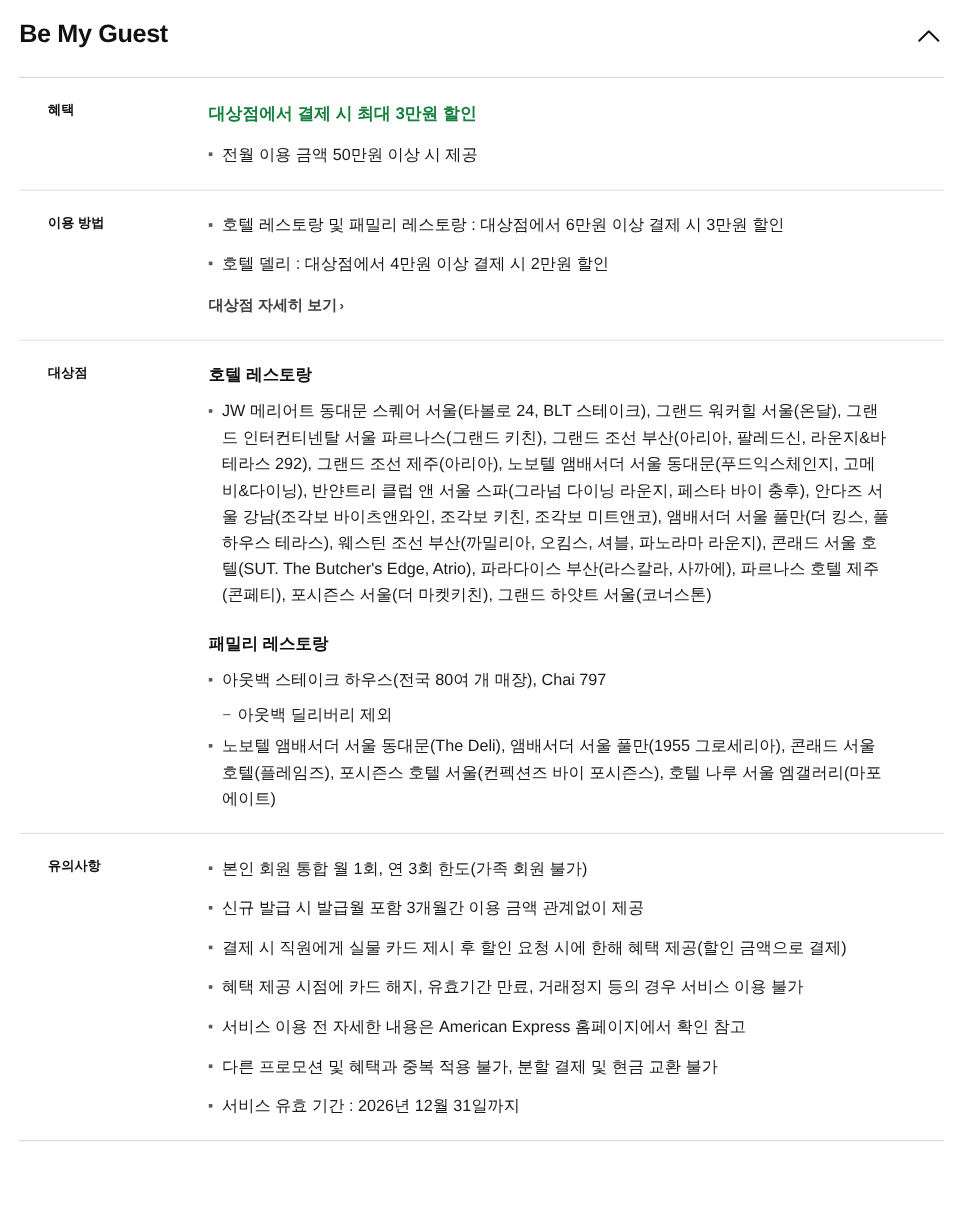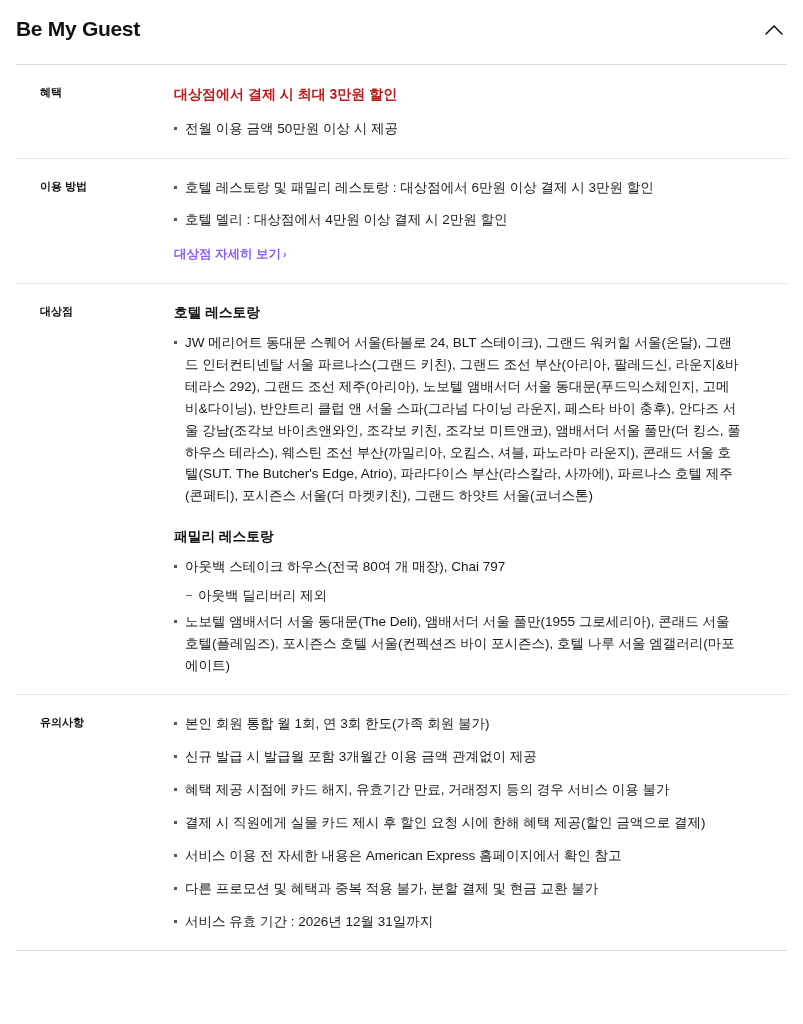--- a/index.html
+++ b/index.html
@@ -75,21 +75,21 @@
     padding-right: 46px;
     font-size: 13.5px;
     color: #1a1a1a;
     line-height: 1.62;
   }
 
   
   .strong-line {
     font-weight: bold;
     font-size: 14px;
-    color: #b91c1c;
+    color: #15803d;
     margin-bottom: 12px;
   }
   .sub-head {
     font-weight: bold;
     font-size: 13.7px;
     color: #111111;
     margin-bottom: 8px;
   }
   .sub-head.spaced { margin-top: 19px; }
 
@@ -133,21 +133,21 @@
     top: 10px;
     width: 6px;
     height: 1px;
     background: #6a6a6a;
   }
   .tight > li { margin-bottom: 13px; }
 
   .link-line {
     margin-top: 13px;
     font-size: 12.5px;
-    color: #8b5cf6;
+    color: #404040;
     font-weight: bold;
     cursor: pointer;
     display: inline-block;
   }
   .link-line .arrow {
     font-size: 11px;
     margin-left: 2px;
   }
 
   .mt-first { margin-top: 0; }
@@ -216,22 +216,22 @@
 
       </div>
     </div>
 
     <div class="row">
       <div class="row-label">유의사항</div>
       <div class="row-body">
         <ul class="dot-list tight">
           <li>본인 회원 통합 월 1회, 연 3회 한도(가족 회원 불가)</li>
           <li>신규 발급 시 발급월 포함 3개월간 이용 금액 관계없이 제공</li>
+          <li>결제 시 직원에게 실물 카드 제시 후 할인 요청 시에 한해 혜택 제공(할인 금액으로 결제)</li>
           <li>혜택 제공 시점에 카드 해지, 유효기간 만료, 거래정지 등의 경우 서비스 이용 불가</li>
-          <li>결제 시 직원에게 실물 카드 제시 후 할인 요청 시에 한해 혜택 제공(할인 금액으로 결제)</li>
           <li>서비스 이용 전 자세한 내용은 American Express 홈페이지에서 확인 참고</li>
           <li>다른 프로모션 및 혜택과 중복 적용 불가, 분할 결제 및 현금 교환 불가</li>
           <li>서비스 유효 기간 : 2026년 12월 31일까지</li>
         </ul>
       </div>
     </div>
 
   </div>
 </div>
 

